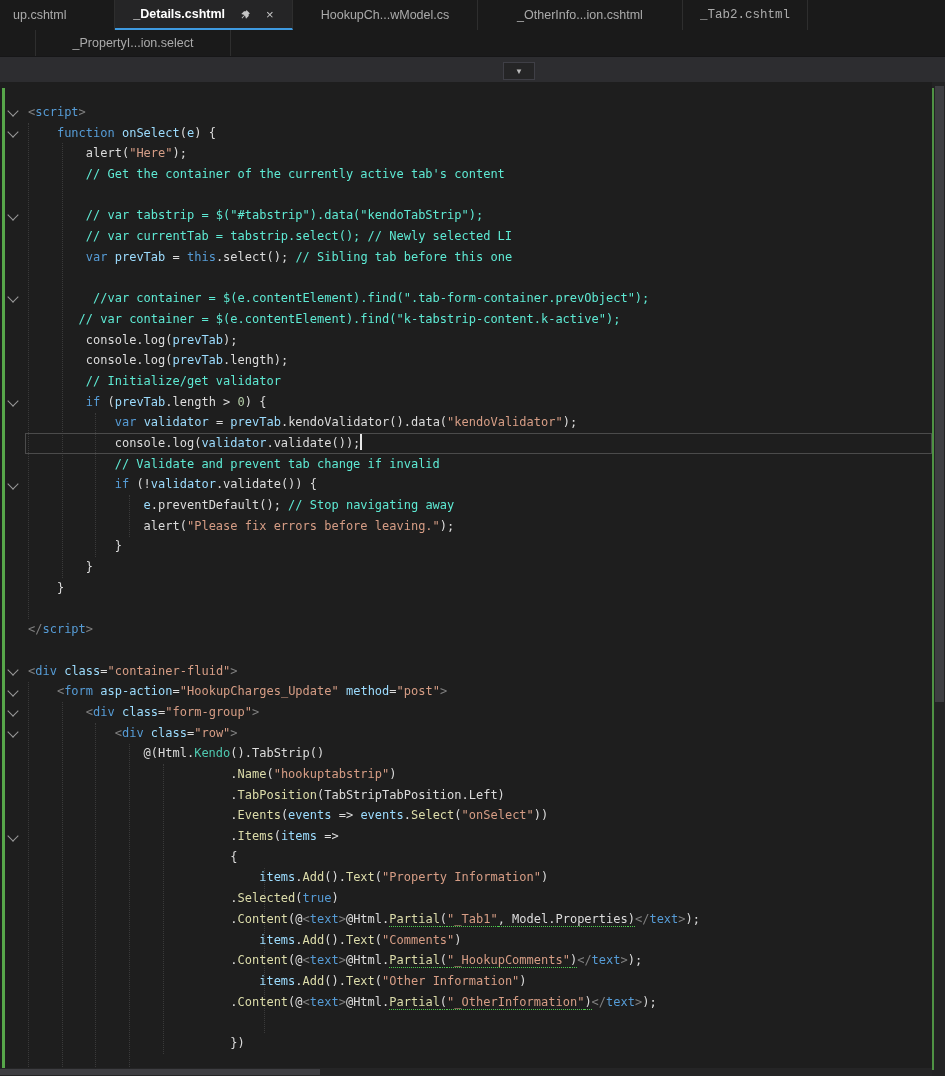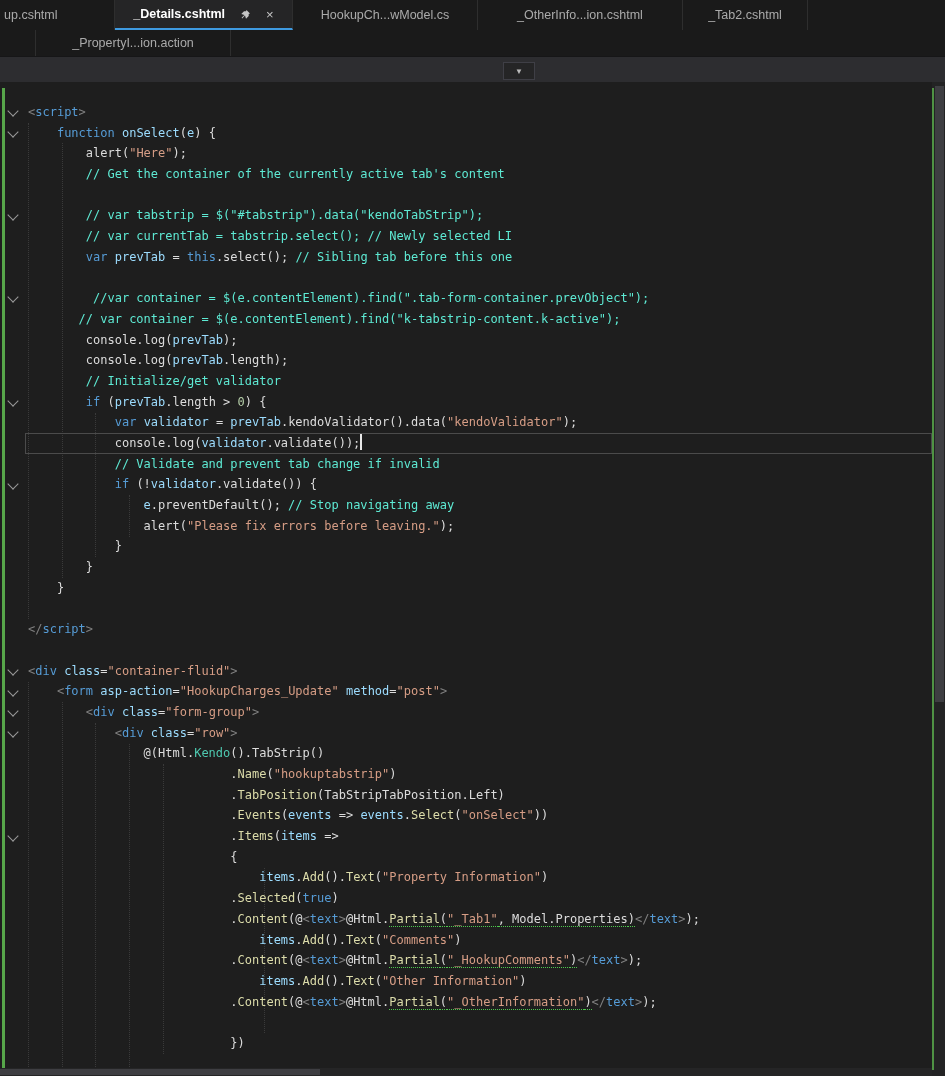--- a/index.html
+++ b/index.html
@@ -10,21 +10,21 @@
   
   .tabrow{position:absolute;left:0;width:945px;background:#1A1A1A;display:flex;}
   #tabrow1{top:0;height:30px;}
   #tabrow2{top:30px;height:26px;}
   .tab{
     height:100%;box-sizing:border-box;display:flex;align-items:center;justify-content:center;
     gap:6px;color:#ABABAB;font-size:12.5px;border-right:1px solid #2E2E2E;
     overflow:hidden;white-space:nowrap;flex:0 0 auto;cursor:default;
   }
   .tab.active{background:#252526;color:#FFFFFF;font-weight:bold;border-bottom:2px solid #3E9AE0;gap:15px;}
-  .tab.crop-left{justify-content:flex-start;padding-left:4px;}
+  .tab.crop-left{justify-content:flex-start;padding-left:13px;}
   .tab.crop-right{justify-content:flex-start;padding-left:10px;border-right:none;}
   .closex{font-size:13px;color:#C5C5C5;font-weight:normal;}
   .pin{display:inline-flex;align-items:center;}
   
   #navstrip{position:absolute;top:56px;left:0;width:945px;height:26px;background:#2D2D30;
     border-top:1px solid #161617;border-bottom:1px solid #161617;}
   #navdrop{position:absolute;left:503px;top:5px;width:30px;height:16px;background:#252526;
     border:1px solid #3F3F46;color:#BBBBBB;font-size:8px;display:flex;align-items:center;justify-content:center;}
   
   #editor{position:absolute;top:82px;left:0;right:0;bottom:0;background:#1E1E1E;overflow:hidden;}
@@ -66,30 +66,30 @@
         </svg>
       </span>
       <span class="closex">×</span>
     </div>
     <div class="tab" style="width: 185px;">
       <span>HookupCh...wModel.cs</span>
     </div>
     <div class="tab" style="width: 205px;">
       <span>_OtherInfo...ion.cshtml</span>
     </div>
-    <div class="tab" style="width: 125px;">
+    <div class="tab" style="width: 125px; font-family: Liberation Mono, monospace;">
       <span>_Tab2.cshtml</span>
     </div>
   </div>
 <div id="tabrow2" class="tabrow">
     <div class="tab" style="width: 36px;">
       <span></span>
     </div>
     <div class="tab" style="width: 195px;">
-      <span>_PropertyI...ion.action</span>
+      <span>_PropertyI...ion.select</span>
     </div>
   </div>
 
 <div id="navstrip">
   <div id="navdrop">
     <span>▼</span>
   </div>
 </div>
 
 <div id="editor">

